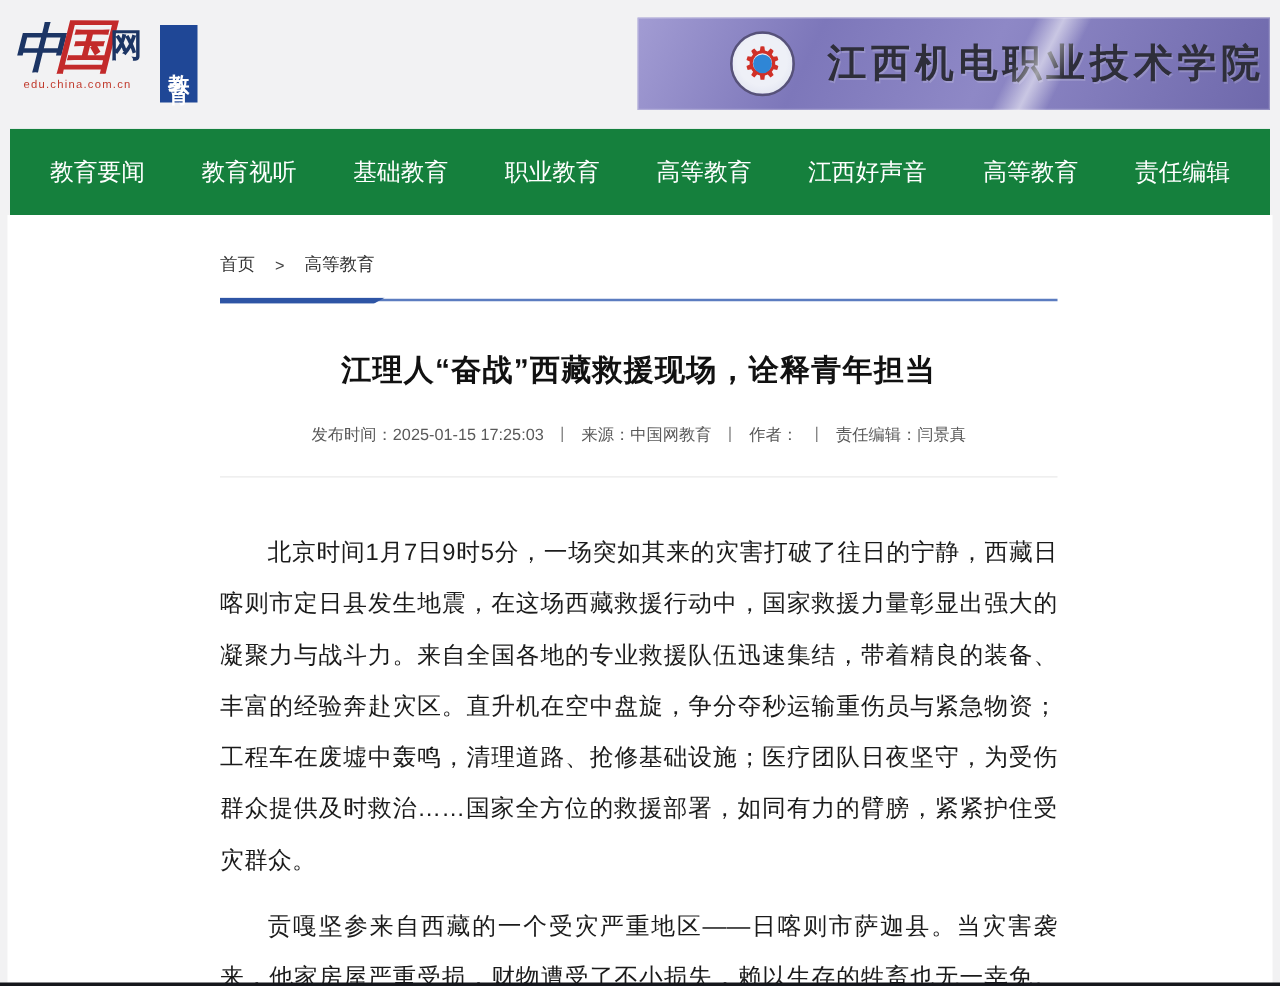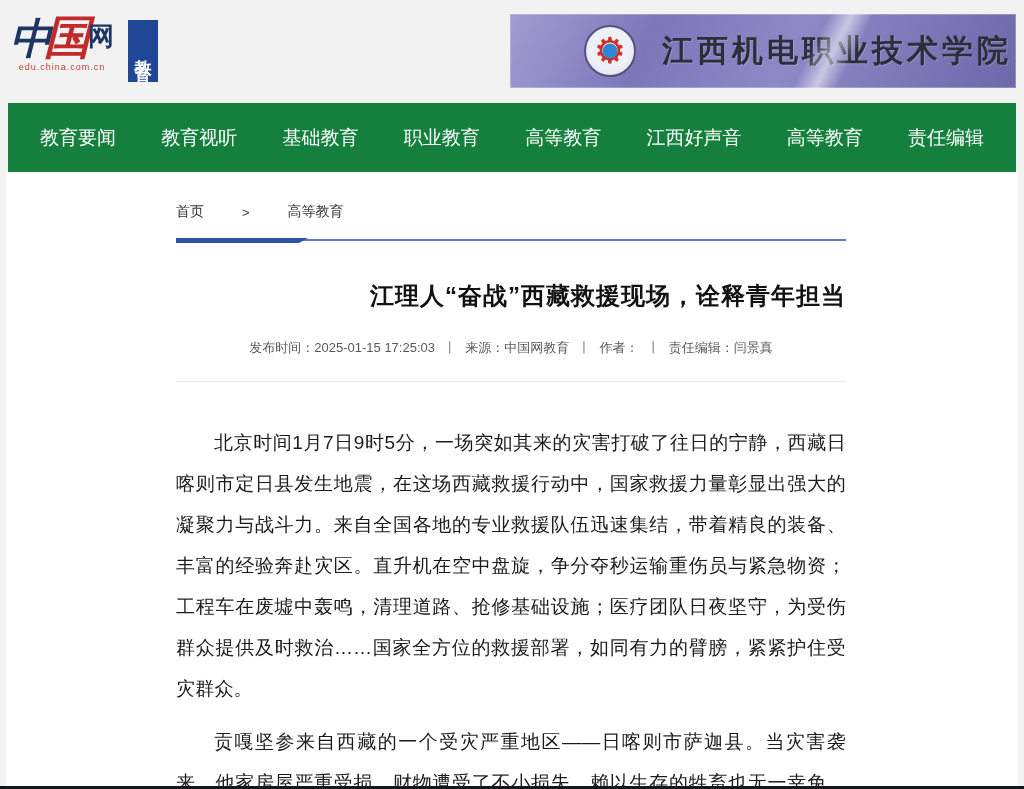--- a/index.html
+++ b/index.html
@@ -71,32 +71,32 @@
   .nav a { color: #ffffff; font-size: 19px; text-decoration: none; white-space: nowrap; }
 
   
   .content {
     margin: 0 6px; background: #ffffff;
     height: 620px;
     padding: 31px 0 0 170px;
   }
   .col { width: 670px; }
 
-  .breadcrumb { font-size: 14px; color: #333; display: flex; align-items: center; gap: 22px; }
+  .breadcrumb { font-size: 14px; color: #333; display: flex; align-items: center; }
   .breadcrumb a { color: #333; text-decoration: none; cursor: pointer; }
   .breadcrumb .sep { margin: 0 16px; color: #444; font-size: 13px; }
 
   .rule { position: relative; height: 5px; margin-top: 17px; }
   .rule .thin { position: absolute; top: 1px; left: 0; right: 0; height: 2px; background: #5b7cc0; }
   .rule .thick {
     position: absolute; top: 0; left: 0; width: 132px; height: 5px; background: #2e55a5;
     clip-path: polygon(0 0, 100% 0, calc(100% - 9px) 100%, 0 100%);
   }
 
-  .title { text-align: right; margin-top: 37px; font-size: 24px; font-weight: bold; color: #111; letter-spacing: 1px; }
+  .title { text-align: center; margin-top: 37px; font-size: 24px; font-weight: bold; color: #111; letter-spacing: 1px; }
 
   .meta { text-align: center; margin-top: 27px; font-size: 13px; color: #595959; }
   .meta .msep { margin: 0 5px; color: #7a7a7a; }
 
   .meta-rule { height: 1px; background: #eaeaea; margin-top: 24px; }
 
   .body-text { margin-top: 40px; }
   .body-text p {
     font-size: 19px; line-height: 41px; color: #1b1b1b;
     text-indent: 2em; text-align: justify; margin: 0 0 12px 0;

